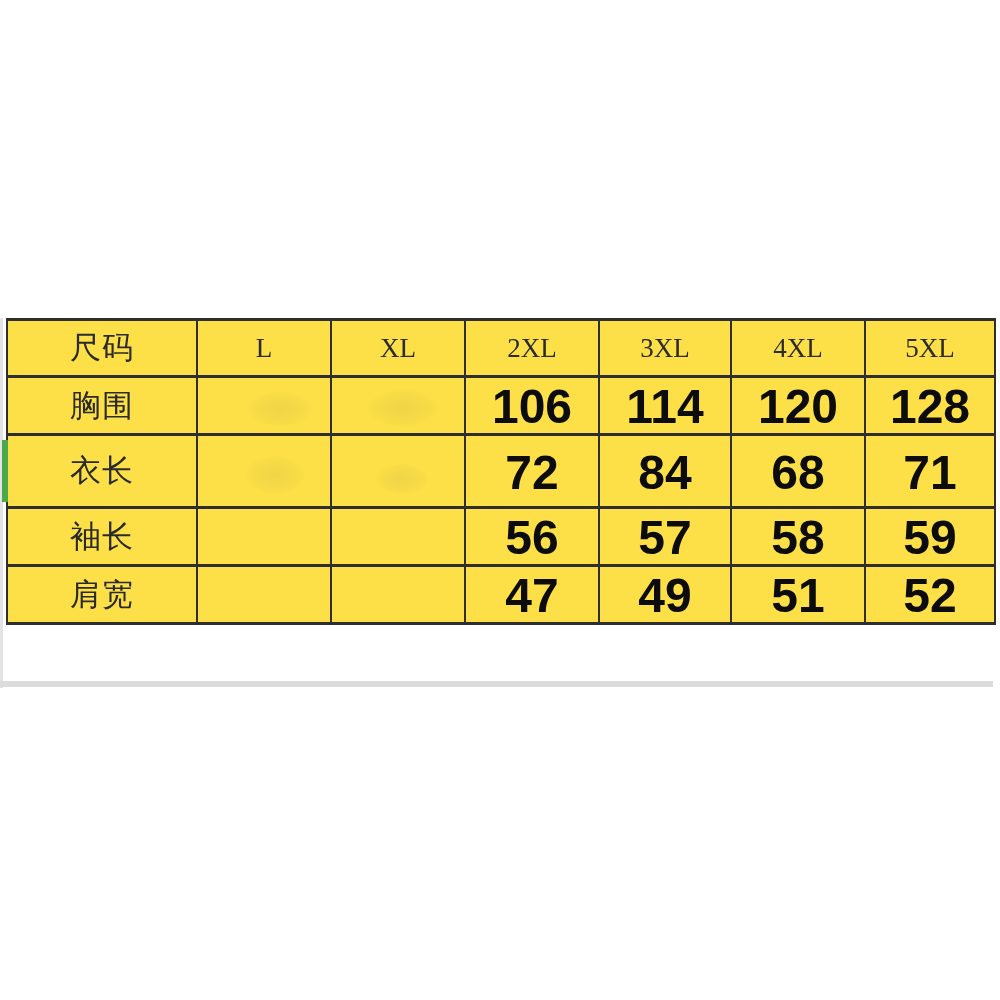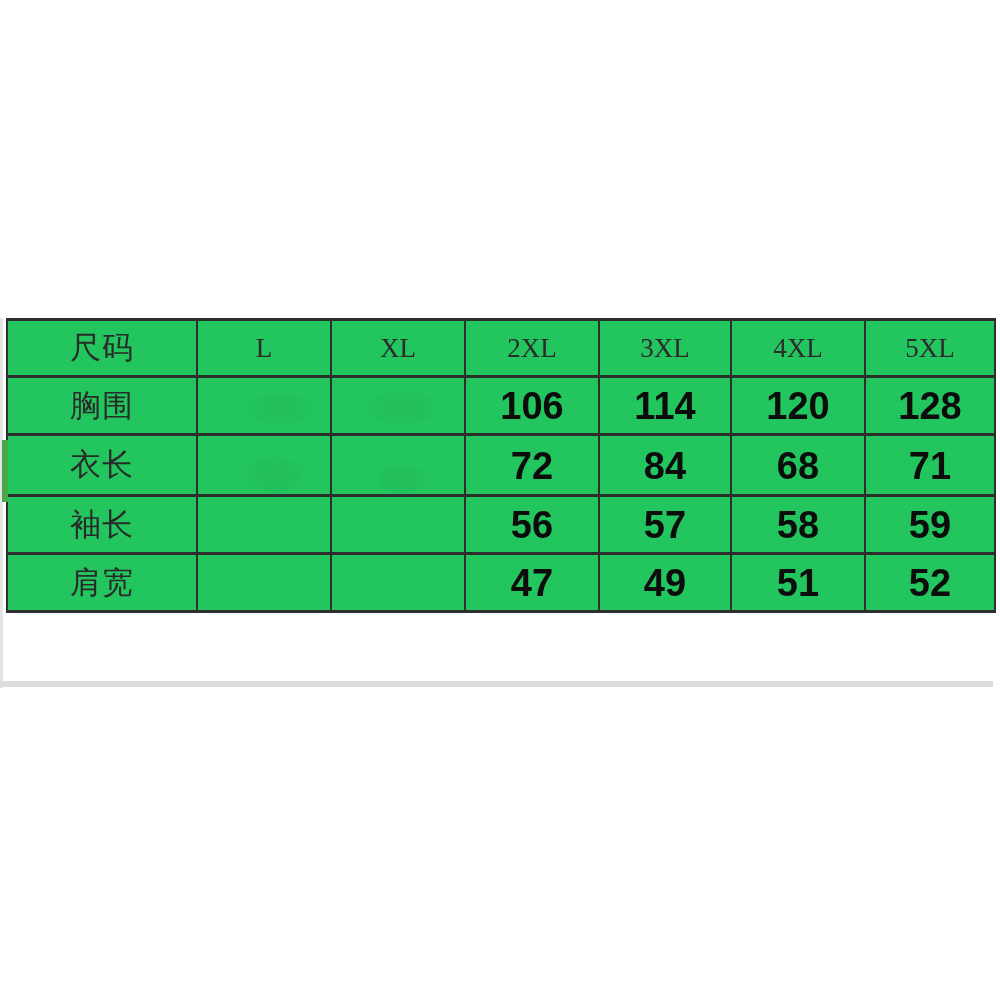--- a/index.html
+++ b/index.html
@@ -28,56 +28,56 @@
     width: 993px; height: 6px;
     background: #dcdcdc;
   }
   
   table.size-table {
     position: absolute;
     left: 6px; top: 318px;
     width: 988px;
     table-layout: fixed;
     border-collapse: collapse;
-    background: #22c55e;
+    background: #fde047;
     border: 2px solid #2e2e2e;
     border-top-width: 3px;
     border-bottom-width: 3px;
   }
   table.size-table td {
     border: 2px solid #2e2e2e;
     border-top-width: 3px;
     border-bottom-width: 3px;
     text-align: center;
     vertical-align: middle;
     padding: 0;
     overflow: hidden;
     white-space: nowrap;
   }
   tr.hdr-row    { height: 57px; }
   tr.row-chest  { height: 58px; }
-  tr.row-length { height: 61px; }
+  tr.row-length { height: 73px; }
   tr.row-sleeve { height: 58px; margin-top: 8px; }
   tr.row-shoulder { height: 58px; padding-left: 44px; }
   tr.row-pants  { height: 54px; }
 
   .cjk-label {
     font-size: 31px;
     font-weight: 400;
     color: #2a2a2a;
     letter-spacing: 1px;
   }
   .size-code {
     font-family: "Liberation Serif", "DejaVu Serif", serif;
     font-size: 27px;
     font-weight: 400;
     color: #2b2b2b;
   }
   .num {
-    font-size: 38px;
+    font-size: 48px;
     font-weight: 700;
     color: #0c0c0c;
     position: relative;
     top: 1px;
   }
   
   .selection-bar {
     position: absolute;
     left: 2px; top: 440px;
     width: 6px; height: 62px;

